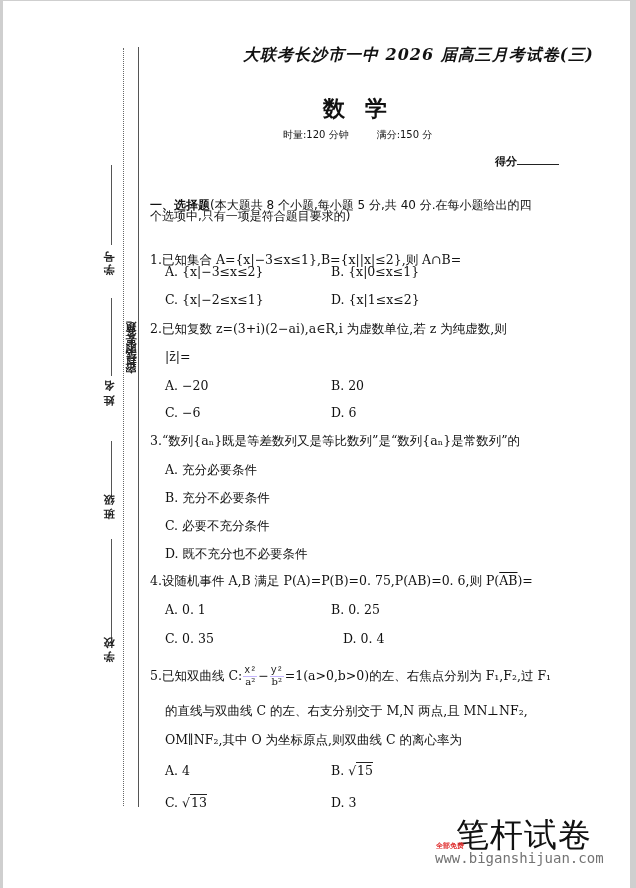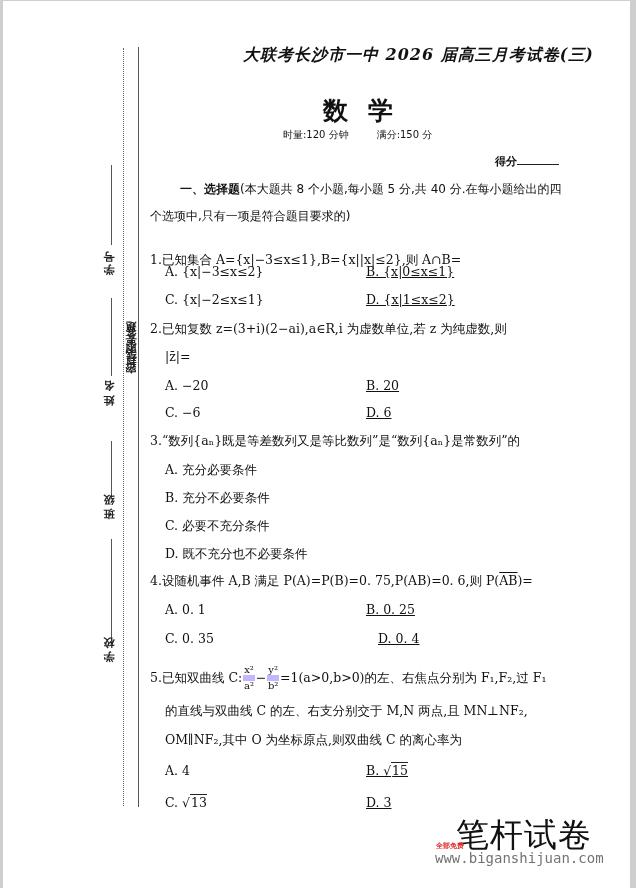--- a/index.html
+++ b/index.html
@@ -24,21 +24,21 @@
     position:absolute; writing-mode:vertical-rl; transform:rotate(180deg);
     font-size:11px; letter-spacing:6px; color:#222; font-weight:bold;
     font-family:"DejaVu Sans","Liberation Sans",sans-serif;
   }
   .title {
     position:absolute; left:240px; top:44px; font-size:16px; font-weight:bold;
     letter-spacing:1px; white-space:nowrap;
     font-family:"DejaVu Serif","Liberation Serif",serif; font-style:italic;
   }
   .subject {
-    position:absolute; left:320px; top:93px; font-size:25px; font-weight:bold;
+    position:absolute; left:320px; top:93px; font-size:22px; font-weight:bold;
     letter-spacing:20px; white-space:nowrap;
     font-family:"DejaVu Sans","Liberation Sans",sans-serif;
   }
   .meta {
     position:absolute; left:280px; top:127px; font-size:10px; white-space:nowrap;
     font-family:"DejaVu Sans","Liberation Sans",sans-serif;
   }
   .meta span + span { margin-left:28px; }
   .score {
     position:absolute; left:492px; top:153px; font-size:11px; font-weight:bold; white-space:nowrap;
@@ -47,23 +47,23 @@
   .score .blank { display:inline-block; width:42px; border-bottom:1px solid #222; height:10px; vertical-align:baseline; }
   .line {
     position:absolute; left:150px; font-size:12.5px; white-space:nowrap; line-height:16px;
     font-family:"DejaVu Serif","Liberation Serif",serif;
   }
   .line.sec { font-size:12px; font-family:"DejaVu Sans","Liberation Sans",sans-serif; }
   .line.sec b { font-weight:bold; }
   .opt { position:absolute; font-size:12.5px; white-space:nowrap; line-height:16px;
     font-family:"DejaVu Serif","Liberation Serif",serif; }
   .optA { left:162px; }
-  .optB { left:363px;text-decoration:underline; }
+  .optB { left:328px; }
   .frac { display:inline-block; vertical-align:middle; text-align:center; font-size:10px; line-height:10px; margin:0 1px; }
-  .frac .n { display:block; border-bottom:6px solid #c4b5fd; padding:0 1px; }
+  .frac .n { display:block; border-bottom:1px solid #c4b5fd; padding:0 1px;font-family:Liberation Mono, monospace; }
   .frac .d { display:block; }
   .ov { text-decoration:overline; }
   .sqrt { border-top:1px solid #222; padding-left:1px; }
   .footer {
     position:absolute; left:262px; top:815px; font-size:11px; font-weight:bold; white-space:nowrap;
     font-family:"DejaVu Sans","Liberation Sans",sans-serif;
   }
   .footer span + span { margin-left:10px; }
   .wm-cn {
     position:absolute; left:453px; top:812px; font-size:33px; color:#111; white-space:nowrap;
@@ -98,21 +98,21 @@
 
   <div class="title">大联考长沙市一中 2026 届高三月考试卷(三)</div>
   <div class="subject">数学</div>
   <div class="meta">
     <span>时量:120 分钟</span><span>满分:150 分</span>
   </div>
   <div class="score">
     <span>得分</span><span class="blank"></span>
   </div>
 
-  <div class="line sec" style="top:180px; left:147px;margin-left:30px;">
+  <div class="line sec" style="top:196px; left:147px;">
     <b>一、选择题</b><span>(本大题共 8 个小题,每小题 5 分,共 40 分.在每小题给出的四</span>
   </div>
   <div class="line sec" style="top:207px; left:147px;">个选项中,只有一项是符合题目要求的)</div>
 
   <div class="line" style="top:235px; left:147px;margin-top:16px;">
     <span>1.</span><span>已知集合 A={x|−3≤x≤1},B={x||x|≤2},则 A∩B=</span>
   </div>
   <div class="opt optA" style="top:263px;">A. {x|−3≤x≤2}</div>
   <div class="opt optB" style="top:263px;">B. {x|0≤x≤1}</div>
   <div class="opt optA" style="top:291px;">C. {x|−2≤x≤1}</div>

